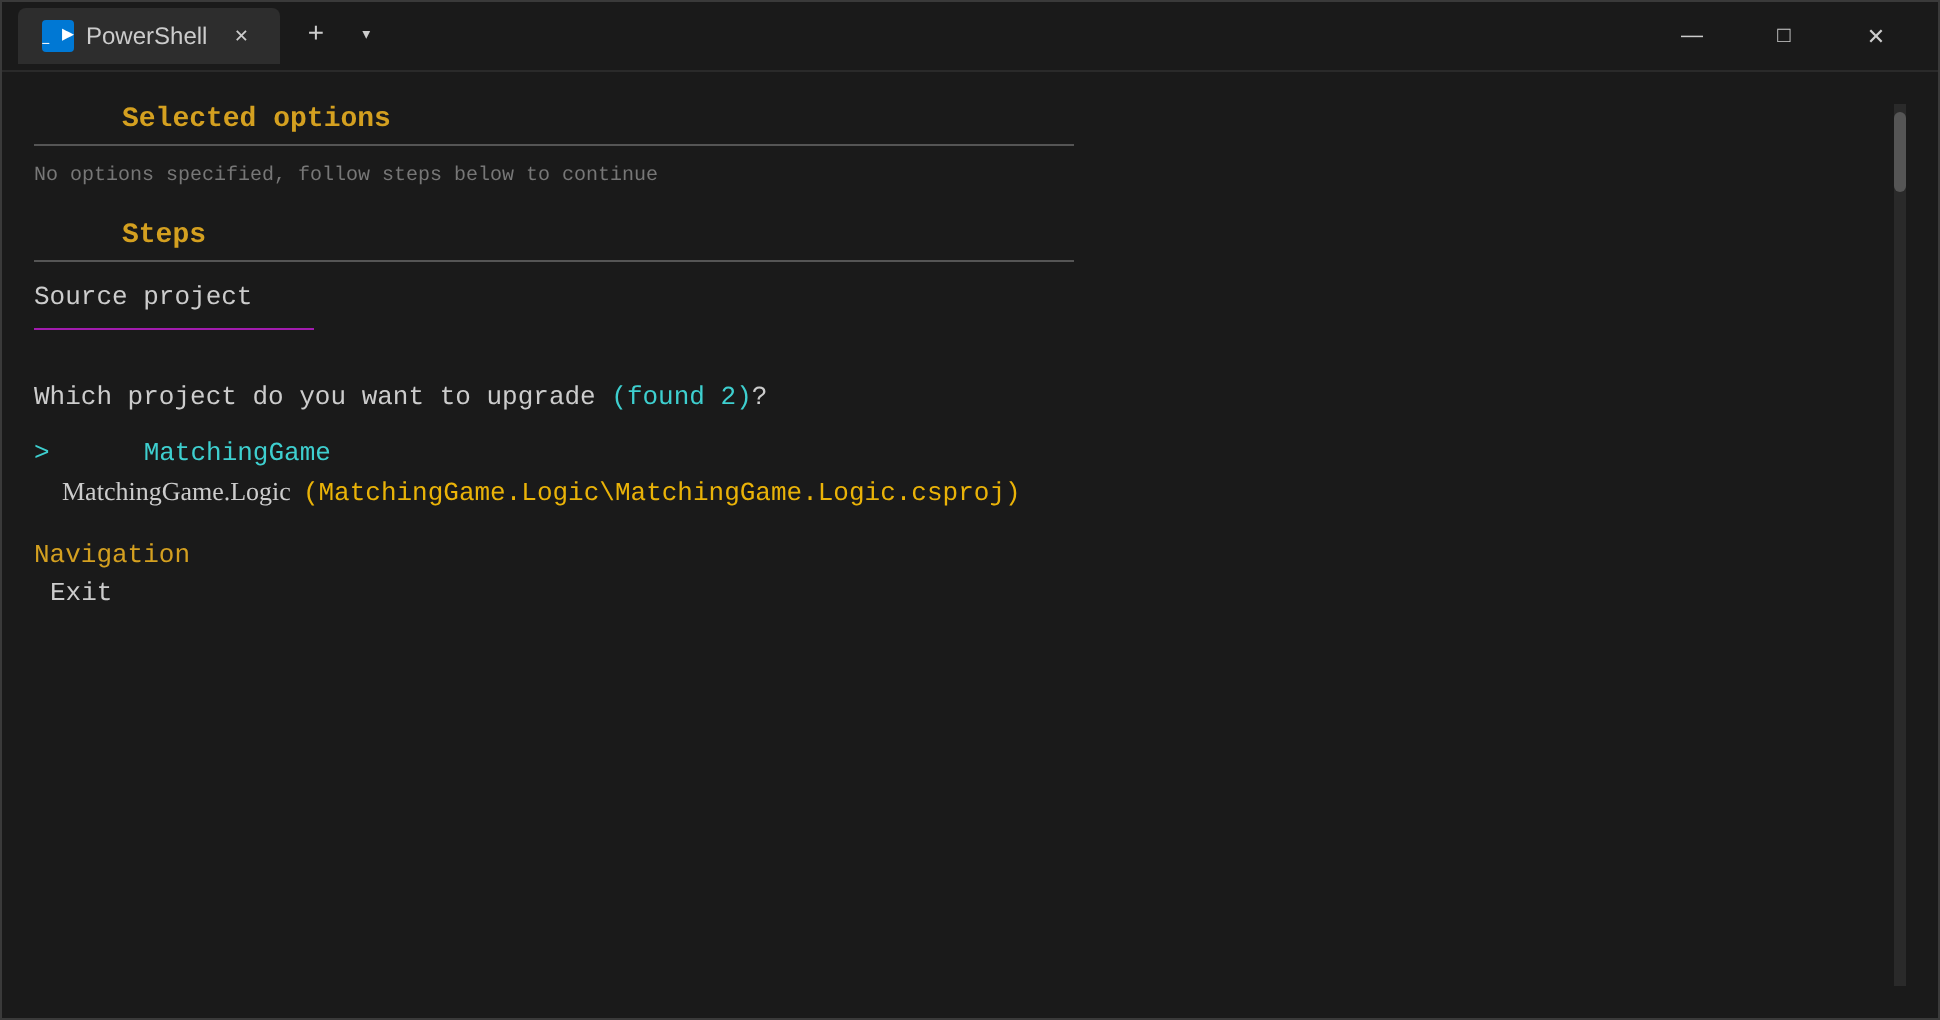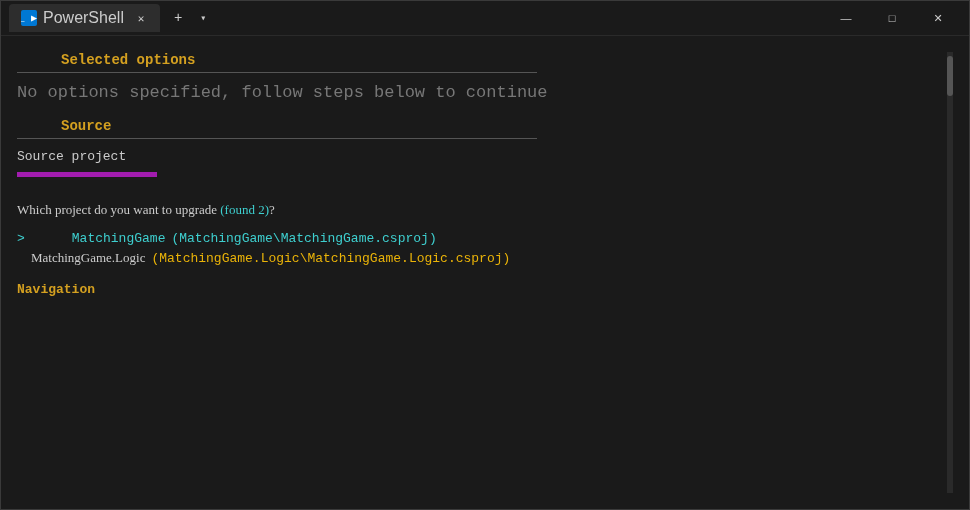--- a/index.html
+++ b/index.html
@@ -61,21 +61,21 @@
       justify-content: center;
       border-radius: 2px;
       font-size: 9px;
       font-weight: bold;
       color: white;
       font-style: italic;
     }
 
     .tab-title {
       color: #cccccc;
-      font-size: 16px;
+      font-size: 12px;
       font-family: 'Segoe UI', sans-serif;
       text-align: right;
     }
 
     .tab-close {
       color: #cccccc;
       font-size: 11px;
       cursor: pointer;
       margin-left: 4px;
       width: 14px;
@@ -156,42 +156,41 @@
 
     .section-divider {
       border: none;
       border-top: 1px solid #555;
       margin-bottom: 10px;
       width: 520px;
     }
 
     .muted-text {
       color: #777777;
-      font-size: 17px;
+      font-size: 10px;
       margin-bottom: 16px;
     }
 
     .steps-section {
       margin-bottom: 24px;
     }
 
     .step-item {
       color: #cccccc;
       font-size: 13px;
       margin-top: 4px;
       padding-bottom: 8px;
-      border-bottom: 5px solid #a21caf;
+      border-bottom: 1px solid #a21caf;
       width: 140px;
     }
 
     .question-line {
       color: #cccccc;
       font-size: 13px;
       margin-bottom: 12px;
-      font-family: Liberation Serif, serif;
     }
 
     .found-count {
       color: #3ecfcf;
     }
 
     .project-list {
       margin-bottom: 16px;
     }
 
@@ -226,21 +225,21 @@
       color: #eab308;
     }
 
     .nav-section {
       margin-top: 8px;
     }
 
     .nav-header {
       color: #d4a020;
       font-size: 13px;
-      font-weight: bold;
+      font-weight: normal;
       margin-bottom: 4px;
     }
 
     .nav-item {
       color: #cccccc;
       font-size: 13px;
       margin-left: 8px;
     }
   </style>
 </head>
@@ -274,47 +273,47 @@
   <div class="content-area">
     <div class="terminal-content">
 
       <div>
         <div class="section-header">Selected options</div>
         <hr class="section-divider">
         <div class="muted-text">No options specified, follow steps below to continue</div>
       </div>
 
       <div class="steps-section">
-        <div class="section-header">Source</div>
+        <div class="section-header">Steps</div>
         <hr class="section-divider">
         <div class="step-item">Source project</div>
       </div>
 
       <div style="margin-bottom: 12px; margin-top: 4px;">
         <span class="question-line">
           <span>Which project do you want to upgrade </span><span class="found-count">(found 2)</span><span>?</span>
         </span>
       </div>
 
       <div class="project-list">
 
         <div class="project-item">
           <span class="project-arrow">&gt;</span>
           <span class="project-name-selected">MatchingGame</span>
-          <span class="project-path-selected">(MatchingGame\MatchingGame.csproj)</span>
         </div>
 
         <div class="project-item" style="margin-left: 14px;">
           <span class="project-name-normal">MatchingGame.Logic</span>
           <span class="project-path-normal">(MatchingGame.Logic\MatchingGame.Logic.csproj)</span>
         </div>
       </div>
 
       <div class="nav-section">
         <div class="nav-header">Navigation</div>
+        <div class="nav-item">Exit</div>
       </div>
 
     </div>
 
     <div class="scrollbar">
       <div class="scrollbar-thumb"></div>
     </div>
   </div>
 </div>
 

